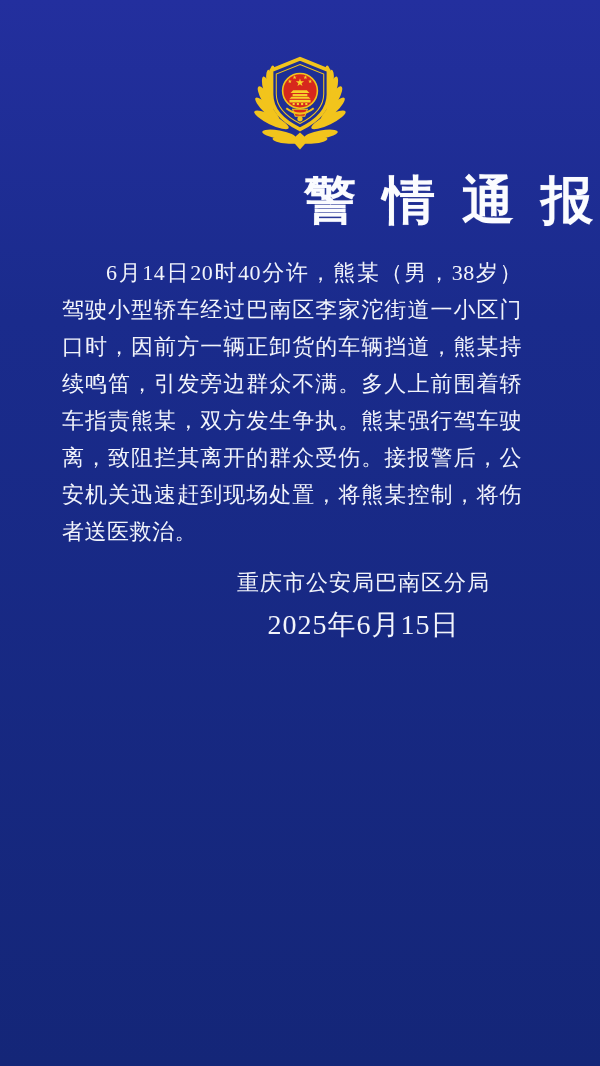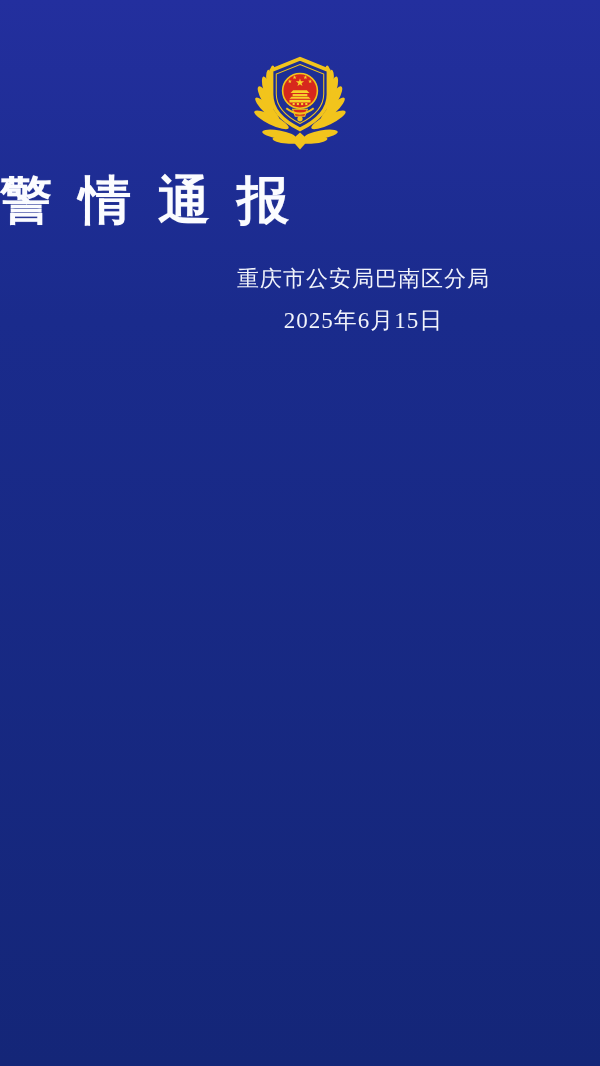--- a/index.html
+++ b/index.html
@@ -16,21 +16,21 @@
     background: linear-gradient(180deg, #25319e 0%, #232f9e 0%, #1a2b8c 30%, #142678 100%);
   }
   .emblem {
     display: block;
     margin: 50px auto 0 auto;
     width: 116px;
     height: 106px;
   }
   .title {
     margin: 16px 0 0 0;
-    text-align: left;
+    text-align: right;
     font-size: 52px;
     line-height: 58px;
     font-weight: bold;
     letter-spacing: 7px;
     color: #fbfcff;
     text-shadow: 0 0 1px rgba(255,255,255,0.4);
   }
   .body-text {
     margin: 24px 78px 0 62px;
     color: #f2f4fb;
@@ -38,33 +38,33 @@
   .body-text p {
     margin: 0;
     font-size: 22px;
     line-height: 37px;
     text-align: justify;
     text-justify: inter-ideograph;
     text-indent: 2em;
     letter-spacing: 0.5px;
   }
   .sign-block {
-    margin: 34px 110px 0 auto;
+    margin: 18px 110px 0 auto;
     width: max-content;
     text-align: center;
     color: #f2f4fb;
   }
   .sign-issuer {
     font-size: 22px;
     line-height: 30px;
     letter-spacing: 1px;
   }
   .sign-date {
     margin-top: 12px;
-    font-size: 23px;
+    font-size: 28px;
     line-height: 30px;
     letter-spacing: 1px;
   }
 </style>
 </head>
 <body>
 
 <div class="page">
 
   <svg class="emblem" viewBox="0 0 220 200" aria-hidden="true">
@@ -122,20 +122,21 @@
     <g>
       <path d="M96,112 h28 l-5,13 h-18 Z" fill="#d7281d" stroke="#f2c41c" stroke-width="2"></path>
       <path d="M84,110 Q110,130 136,110" fill="none" stroke="#f2c41c" stroke-width="4"></path>
       <circle cx="110" cy="130" r="5" fill="#f2c41c"></circle>
     </g>
   </svg>
 
   <h1 class="title">警 情 通 报</h1>
 
   <div class="body-text">
+    <p>6月14日20时40分许，熊某（男，38岁）驾驶小型轿车经过巴南区李家沱街道一小区门口时，因前方一辆正卸货的车辆挡道，熊某持续鸣笛，引发旁边群众不满。多人上前围着轿车指责熊某，双方发生争执。熊某强行驾车驶离，致阻拦其离开的群众受伤。接报警后，公安机关迅速赶到现场处置，将熊某控制，将伤者送医救治。</p>
   </div>
 
   <div class="sign-block">
     <div class="sign-issuer">重庆市公安局巴南区分局</div>
     <div class="sign-date">2025年6月15日</div>
   </div>
 
 </div>
 
 </body></html>

